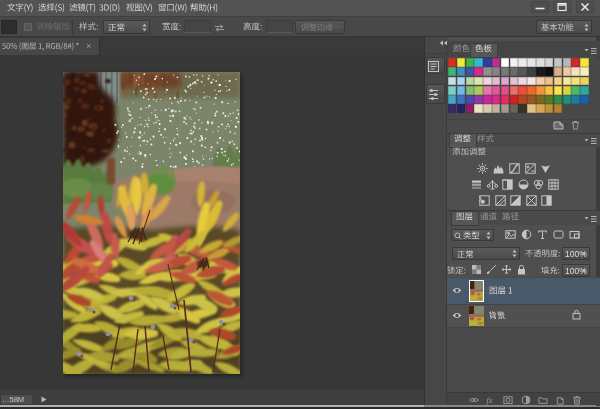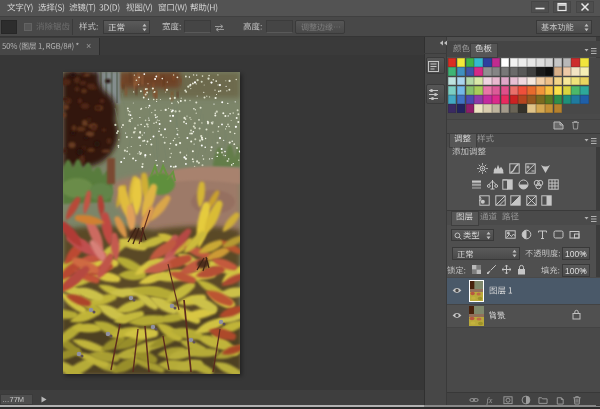--- a/index.html
+++ b/index.html
@@ -1109,21 +1109,21 @@
       <circle cx="71" cy="228" r="1.5" fill="#5f5055"></circle>
       <circle cx="90" cy="255" r="2.3" fill="#9090a0"></circle>
       <circle cx="93" cy="257" r="1.5" fill="#5f5055"></circle>
       <circle cx="16" cy="282" r="2.3" fill="#9090a0"></circle>
       <circle cx="19" cy="284" r="1.5" fill="#5f5055"></circle>
       <circle cx="128" cy="268" r="2.3" fill="#9090a0"></circle>
       <circle cx="131" cy="270" r="1.5" fill="#5f5055"></circle>
     </svg>
   </div>
 
-<div class="a" style="left:0;top:394px;width:33px;height:11px;background:#4e4e4e;border:1px solid #3a3a3a;color:#c8c8c8;font-size:7.5px;line-height:10px;padding-left:1px">…77M</div>
+<div class="a" style="left:0;top:394px;width:33px;height:11px;background:#4e4e4e;border:1px solid #3a3a3a;color:#c8c8c8;font-size:7.5px;line-height:10px;padding-left:1px">…58M</div>
 <span class="a" style="left:41px;top:396px">
     <svg width="6" height="7" viewBox="0 0 6 7">
       <path d="M0.5 0.5 L5.5 3.5 L0.5 6.5 Z" fill="#b8b8b8"></path>
     </svg>
   </span>
 
 <span class="a" style="left:439px;top:40px">
     <svg width="9" height="6" viewBox="0 0 9 6">
       <path d="M4 0.5 L0.8 3 L4 5.5 Z M8.2 0.5 L5 3 L8.2 5.5 Z" fill="#bdbdbd"></path>
     </svg>

